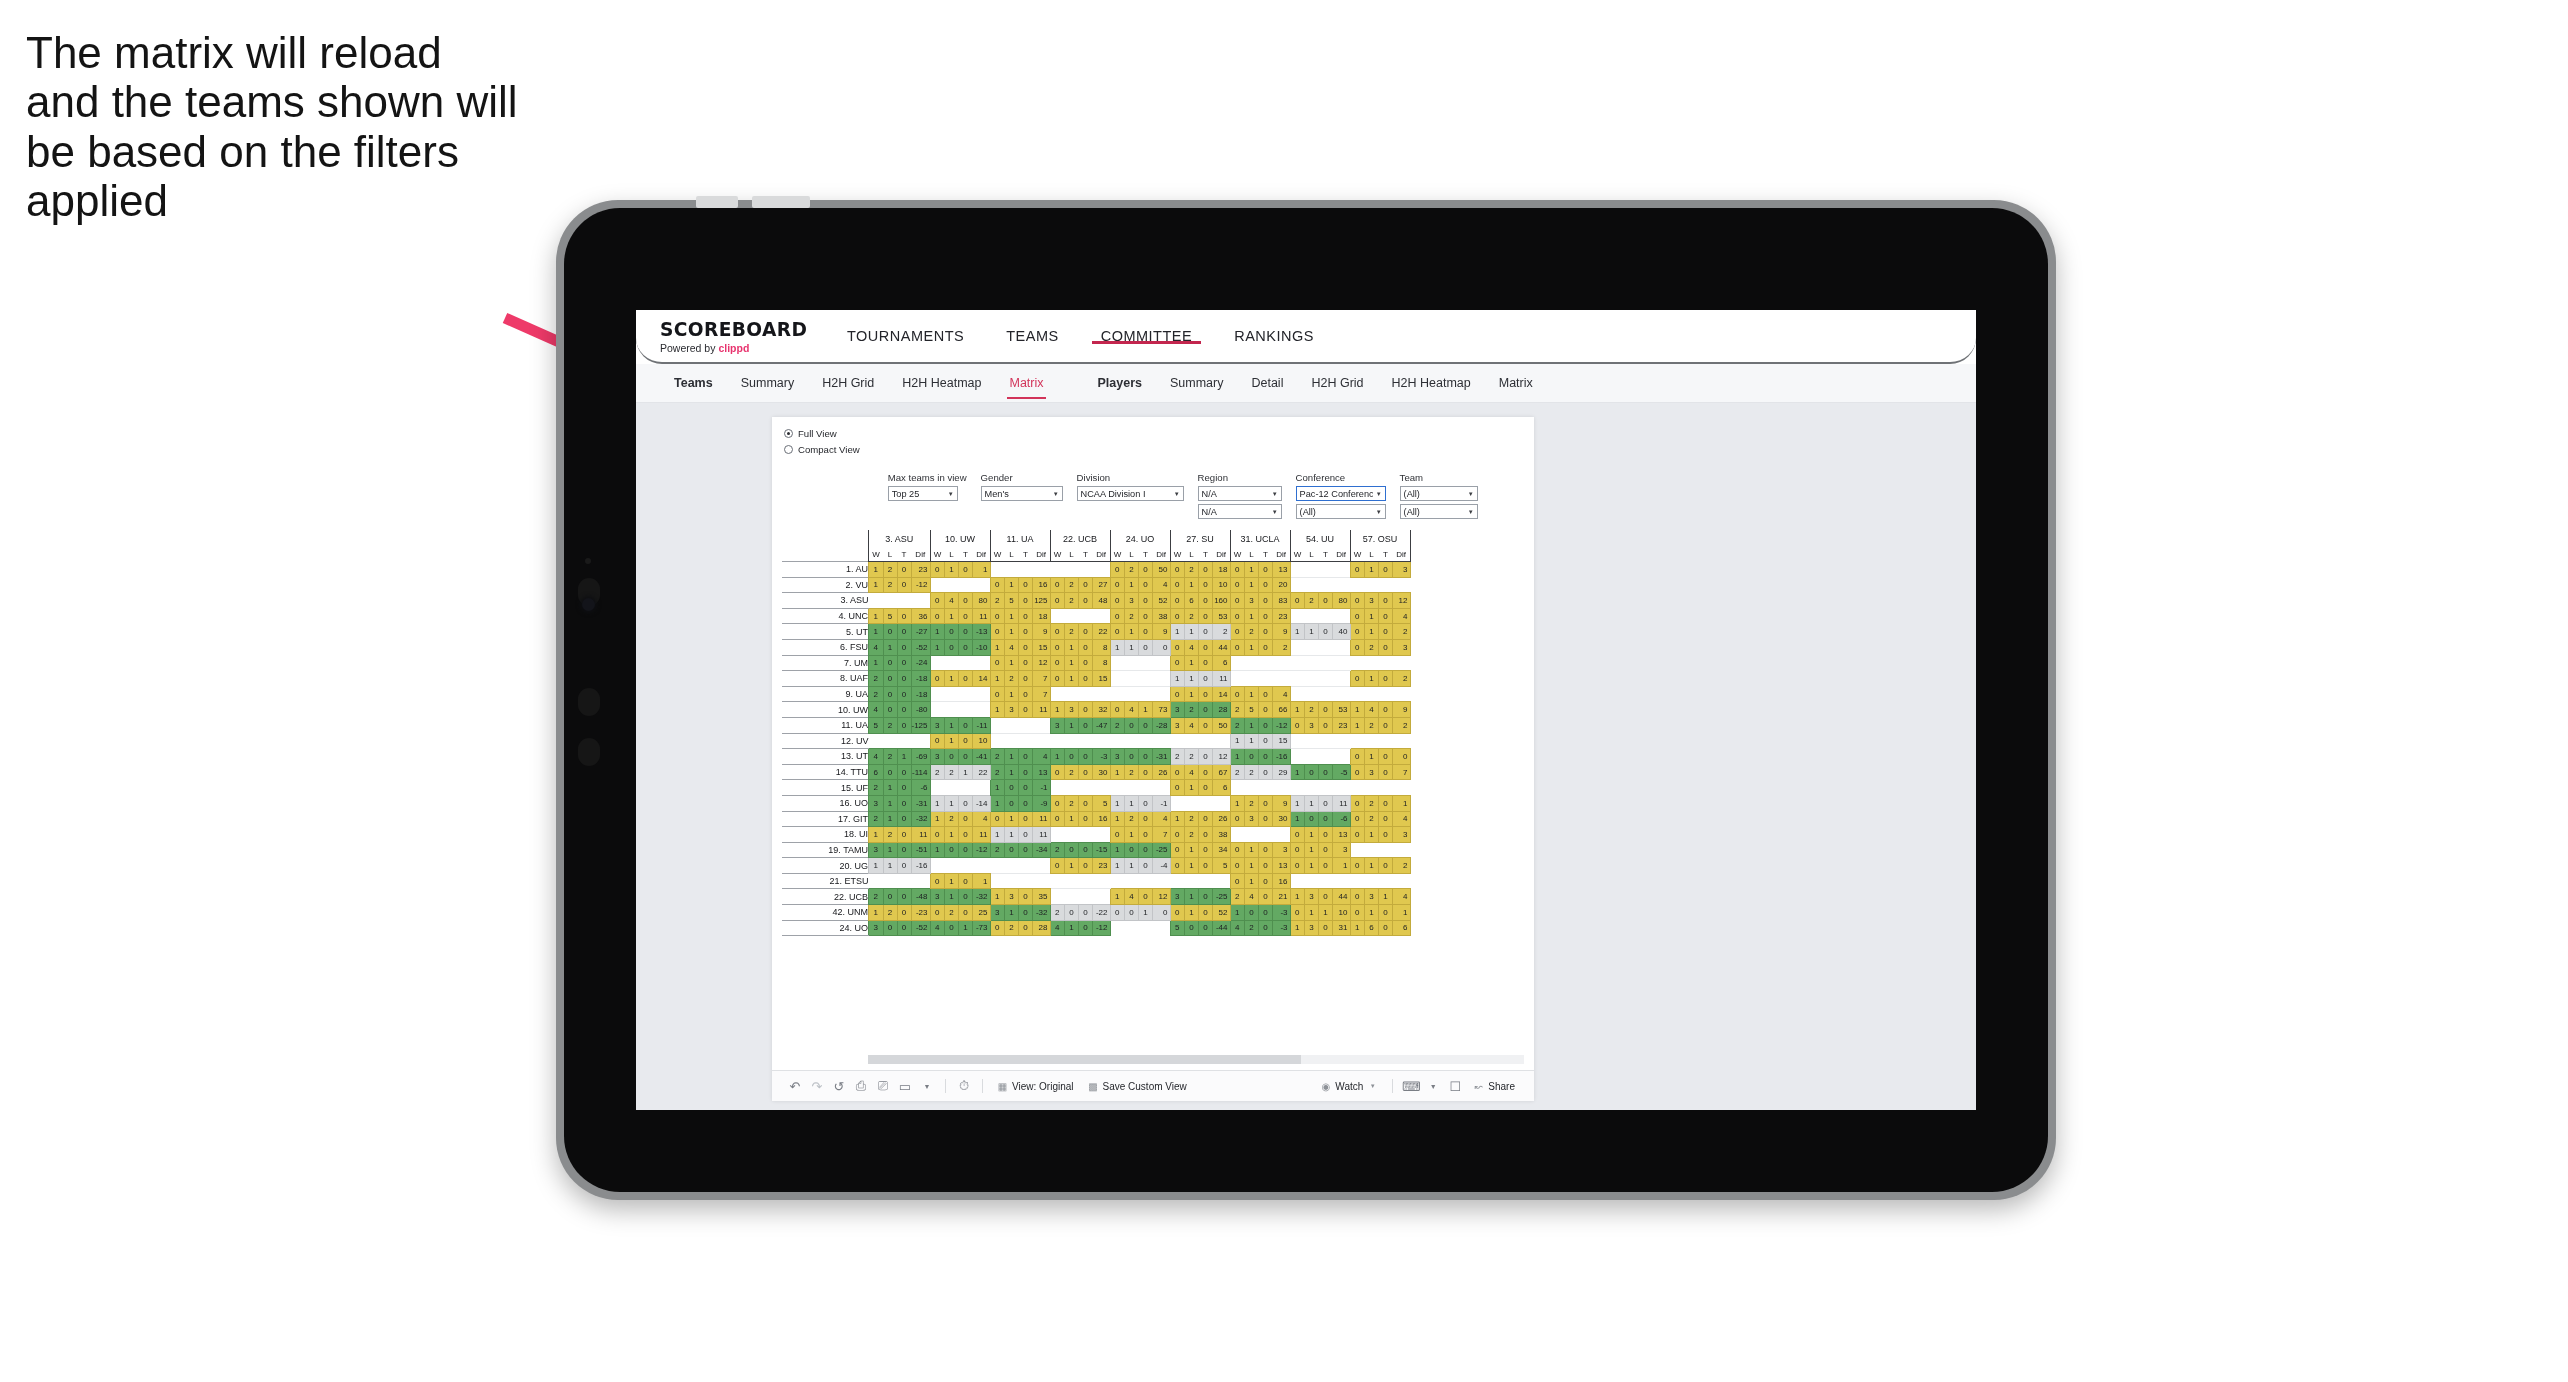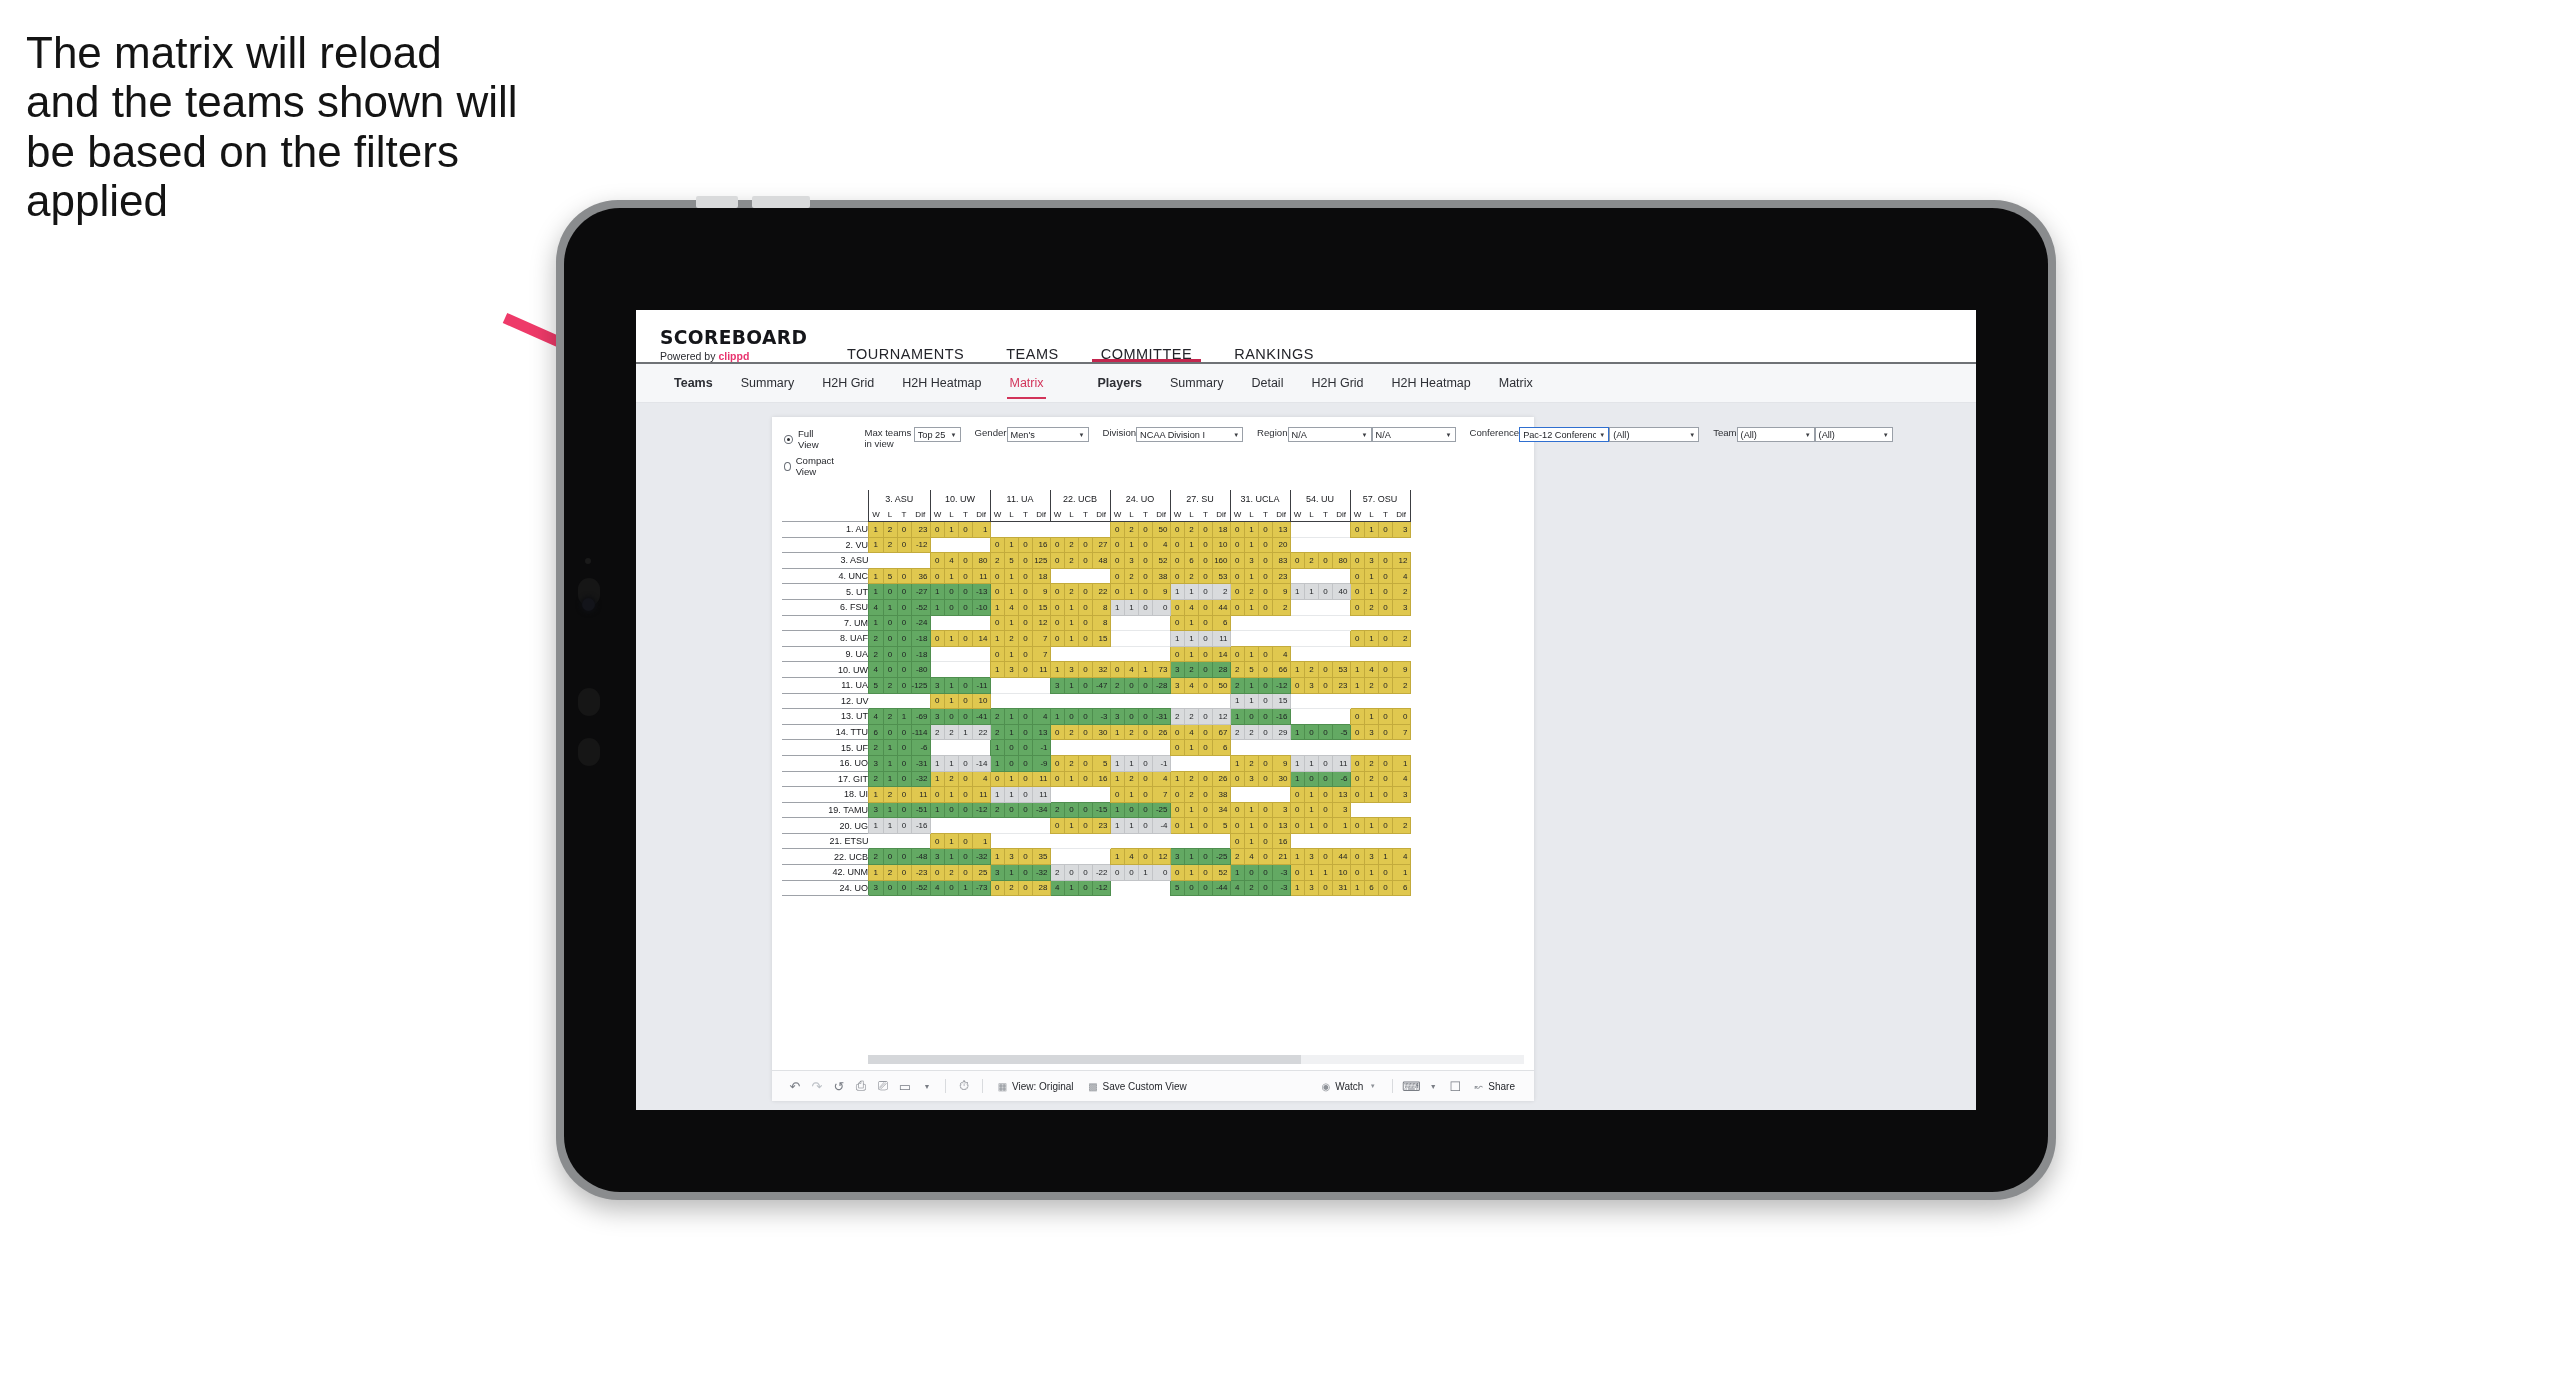--- a/index.html
+++ b/index.html
@@ -25,21 +25,21 @@
     background:#13141a;box-shadow:0 0 4px 2px #0e0f12;}
   #cam-dot{position:absolute;left:21px;top:350px;width:6px;height:6px;border-radius:50%;background:#1a1a1a;}
   .spk{position:absolute;left:14px;width:22px;height:28px;border-radius:11px;background:#161616;}
 
   
   #screen{position:absolute;left:636px;top:310px;width:1340px;height:800px;
     background:#ffffff;overflow:hidden;}
 
   
   #app-header{position:relative;height:52px;background:#ffffff;
-    border-bottom:2px solid #6f7276;display:flex;align-items:flex-end;}
+    border-bottom:2px solid #6f7276;display:flex;align-items:center;border-radius:26px;}
   #brand{display:flex;flex-direction:column;justify-content:center;padding-left:24px;width:148px;}
   #brand-title{font-size:20px;font-weight:bold;letter-spacing:.4px;color:#15161a;line-height:1;
     font-family:"DejaVu Sans",sans-serif;transform:scaleX(.93);transform-origin:left center;}
   #brand-sub{font-size:10.5px;color:#2a2b30;margin-top:3px;}
   #brand-sub b{color:#e8336e;font-weight:bold;}
   #main-nav{display:flex;align-items:stretch;margin-left:18px;}
   .main-nav-item{display:flex;align-items:center;padding:0 21px;font-size:14.5px;color:#23242a;
     letter-spacing:.5px;position:relative;cursor:pointer;}
   .main-nav-item.active::after{content:"";position:absolute;left:12px;right:12px;bottom:0;height:3px;background:#c3264e;}
 
@@ -53,21 +53,21 @@
   .sub-item.active::after{content:"";position:absolute;left:12px;right:12px;bottom:-9px;height:2px;background:#d2345a;}
   .sub-gap{width:26px;}
 
   
   #screen-body{position:relative;height:710px;background:#e8eaee;}
   #report-card{position:absolute;left:136px;top:14px;width:762px;bottom:12px;background:#ffffff;
     box-shadow:0 0 4px rgba(0,0,0,.10);display:flex;flex-direction:column;}
 
   
   #filters{display:flex;padding:10px 12px 8px 12px;gap:0;align-items:flex-start;}
-  .f-col{display:flex;flex-direction:row;margin-right:14px;}
+  .f-col{display:flex;flex-direction:column;margin-right:14px;margin-top:45px;}
   .f-label{font-size:9.6px;color:#2f3136;margin-bottom:3px;}
   .f-sel{height:15px;border:1px solid #9aa0a8;background:#fff;font-size:9.2px;color:#1d1f24;
     display:flex;align-items:center;padding:0 3px;justify-content:space-between;margin-bottom:3px;
     box-sizing:border-box;}
   .f-sel.hl{border:1.4px solid #2f6fd0;}
   .f-sel .cap{white-space:nowrap;overflow:hidden;}
   .f-sel .car{font-size:6px;color:#3b3d42;margin-left:3px;}
   .w86{width:70px;} .w82{width:82px;} .w92{width:107px;} .w84{width:84px;} .w90{width:90px;} .w78{width:78px;}
   #view-radios{display:flex;flex-direction:column;justify-content:flex-start;margin-right:28px;padding-top:1px;}
   .radio-row{display:flex;align-items:center;font-size:9.6px;color:#1f2126;margin-bottom:5px;}

